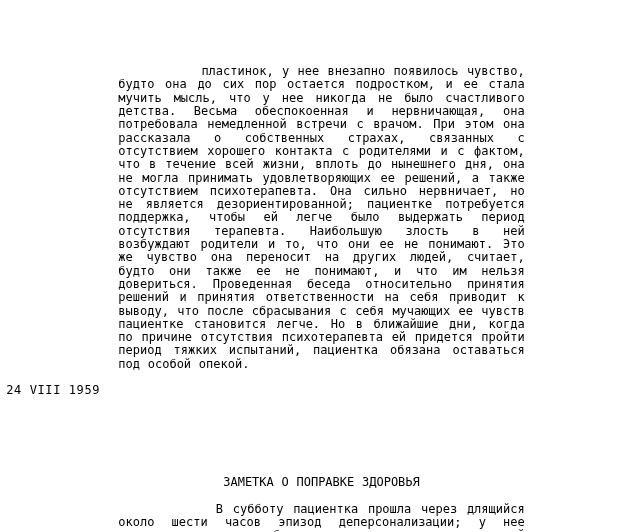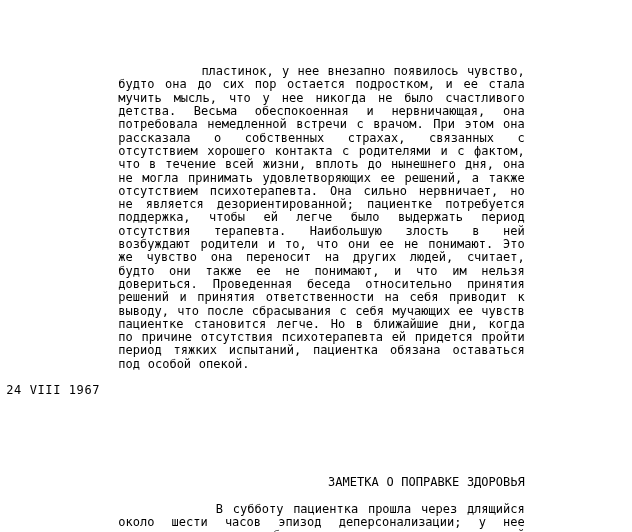--- a/index.html
+++ b/index.html
@@ -84,33 +84,33 @@
     white-space: pre-wrap;
     font-size: 12px;
     line-height: 13.3px;
   }
 
   .para + .para {
     margin-top: 13.3px;
   }
 
   .heading-line {
-    text-align: right;
+    text-align: center;
     white-space: pre;
   }
 </style>
 </head>
 <body>
 
 <table class="record-table">
   <tbody>
       <tr>
 
     <td class="col-date">
-      <div class="date-label">24 VIII 1967</div>
+      <div class="date-label">24 VIII 1959</div>
     </td>
 
     <td class="col-body">
       <div class="body-text">
 
         <div class="para">
           <span>пластинок, у нее внезапно появилось чувство, будто она до сих пор остается подростком, и ее стала мучить мысль, что у нее никогда не было счастливого детства. Весьма обеспокоенная и нервничающая, она потребовала немедленной встречи с врачом. При этом она рассказала о собственных страхах, связанных с отсутствием хорошего контакта с родителями и с фактом, что в течение всей жизни, вплоть до нынешнего дня, она не могла принимать удовлетворяющих ее решений, а также отсутствием психотерапевта. Она сильно нервничает, но не является дезориентированной; пациентке потребуется поддержка, чтобы ей легче было выдержать период отсутствия терапевта. Наибольшую злость в ней возбуждают родители и то, что они ее не понимают. Это же чувство она переносит на других людей, считает, будто они также ее не понимают, и что им нельзя довериться. Проведенная беседа относительно принятия решений и принятия ответственности на себя приводит к выводу, что после сбрасывания с себя мучающих ее чувств пациентке становится легче. Но в ближайшие дни, когда по причине отсутствия психотерапевта ей придется пройти период тяжких испытаний, пациентка обязана оставаться под особой опекой.</span>
         </div>
 
         <div class="para">

